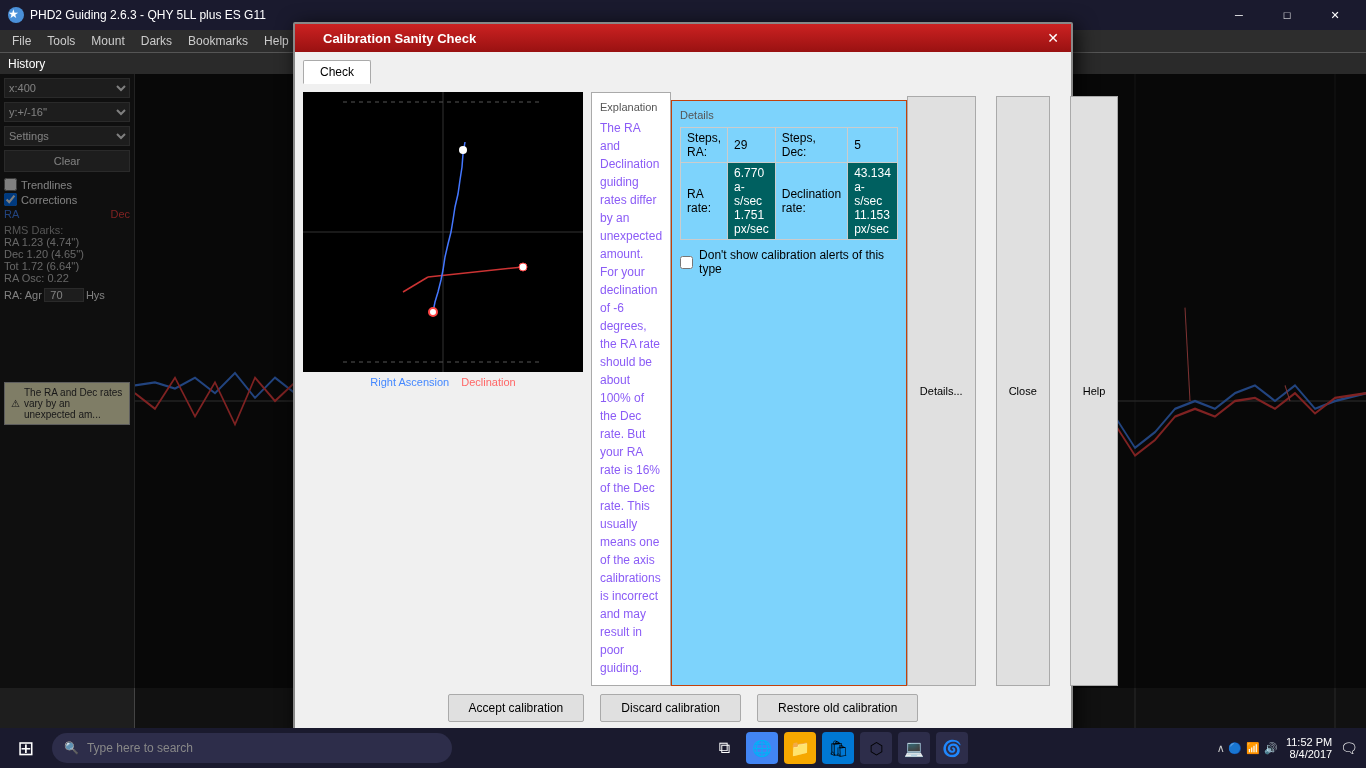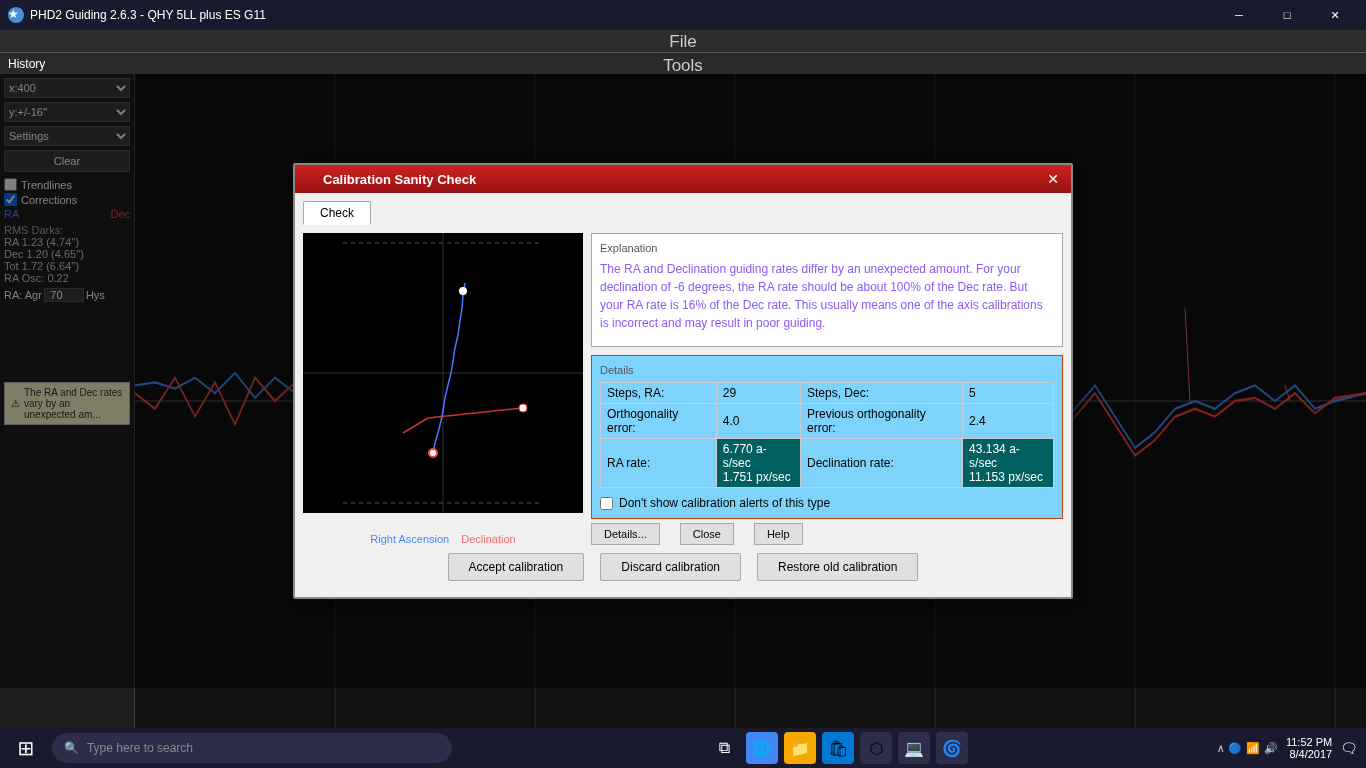--- a/index.html
+++ b/index.html
@@ -21,22 +21,21 @@
     #titlebar .win-btn { width: 46px; height: 30px; display: flex; align-items: center; justify-content: center; cursor: pointer; font-size: 11px; color: white; }
 
     
     #menubar {
       background: #2d2d2d;
       color: #ccc;
       height: 22px;
       display: flex;
       align-items: center;
       padding: 0 4px;
-      font-size: 17px;
-      flex-direction: column;
+      font-size: 12px;
     }
     #menubar span { padding: 2px 8px; cursor: pointer; }
 
     
     #history-header {
       background: #2a2a2a;
       color: white;
       height: 22px;
       display: flex;
       align-items: center;
@@ -194,21 +193,21 @@
     .dialog-main { display: flex; gap: 8px; }
 
     
     #cal-chart {
       width: 280px;
       height: 280px;
       background: black;
       position: relative;
       flex-shrink: 0;
     }
-    .cal-legend { display: flex; gap: 12px; justify-content: center; margin-top: 20px; font-size: 11px; }
+    .cal-legend { display: flex; gap: 12px; justify-content: center; margin-top: 4px; font-size: 11px; }
     .cal-legend span { cursor: pointer; }
 
     
     .explanation-box {
       flex: 1;
       border: 1px solid #aaa;
       padding: 8px;
       background: white;
     }
     .explanation-box .box-title {
@@ -243,21 +242,21 @@
     }
 
     
     .detail-bottom-buttons { display: flex; justify-content: flex-start; gap: 20px; margin-top: 4px; }
     .detail-bottom-buttons button { padding: 4px 12px; background: #e0e0e0; border: 1px solid #aaa; cursor: pointer; font-size: 11px; }
 
     
     .chart-canvas { position: absolute; top: 0; left: 0; width: 100%; height: 100%; }
 
     
-    .right-panel { flex: 1; display: flex; flex-direction: column; }
+    .right-panel { flex: 1; display: flex; flex-direction: row; }
 
     
     .warn-strip {
       background: #fffacd;
       border: 1px solid #bbb;
       padding: 4px 6px;
       font-size: 10px;
       display: flex;
       align-items: center;
       gap: 4px;
@@ -273,21 +272,21 @@
   <div class="win-controls">
     <div class="win-btn">─</div>
     <div class="win-btn">□</div>
     <div class="win-btn close">✕</div>
   </div>
 </div>
 
 <div id="menubar">
   <span>File</span>
   <span>Tools</span>
-  <span>Steps</span>
+  <span>Mount</span>
   <span>Darks</span>
   <span>Bookmarks</span>
   <span>Help</span>
 </div>
 
 <div id="history-header">
   <span>History</span>
 </div>
 
 <div style="display:flex; height: calc(768px - 30px - 22px - 22px - 40px); position:relative;">
@@ -440,26 +439,20 @@
 
             <div class="details-box">
               <div class="box-title">Details</div>
               <table class="details-table">
                 <tbody>
                   <tr>
                     <td>Steps, RA:</td>
                     <td>29</td>
                     <td>Steps, Dec:</td>
                     <td>5</td>
-                  </tr>
-                  <tr>
-                    <td>Orthogonality error:</td>
-                    <td>4.0</td>
-                    <td>Previous orthogonality error:</td>
-                    <td>2.4</td>
                   </tr>
                   <tr>
                     <td>RA rate:</td>
                     <td class="highlight">6.770 a-s/sec<br>1.751 px/sec</td>
                     <td>Declination rate:</td>
                     <td class="highlight">43.134 a-s/sec<br>11.153 px/sec</td>
                   </tr>
                 </tbody>
               </table>
 

